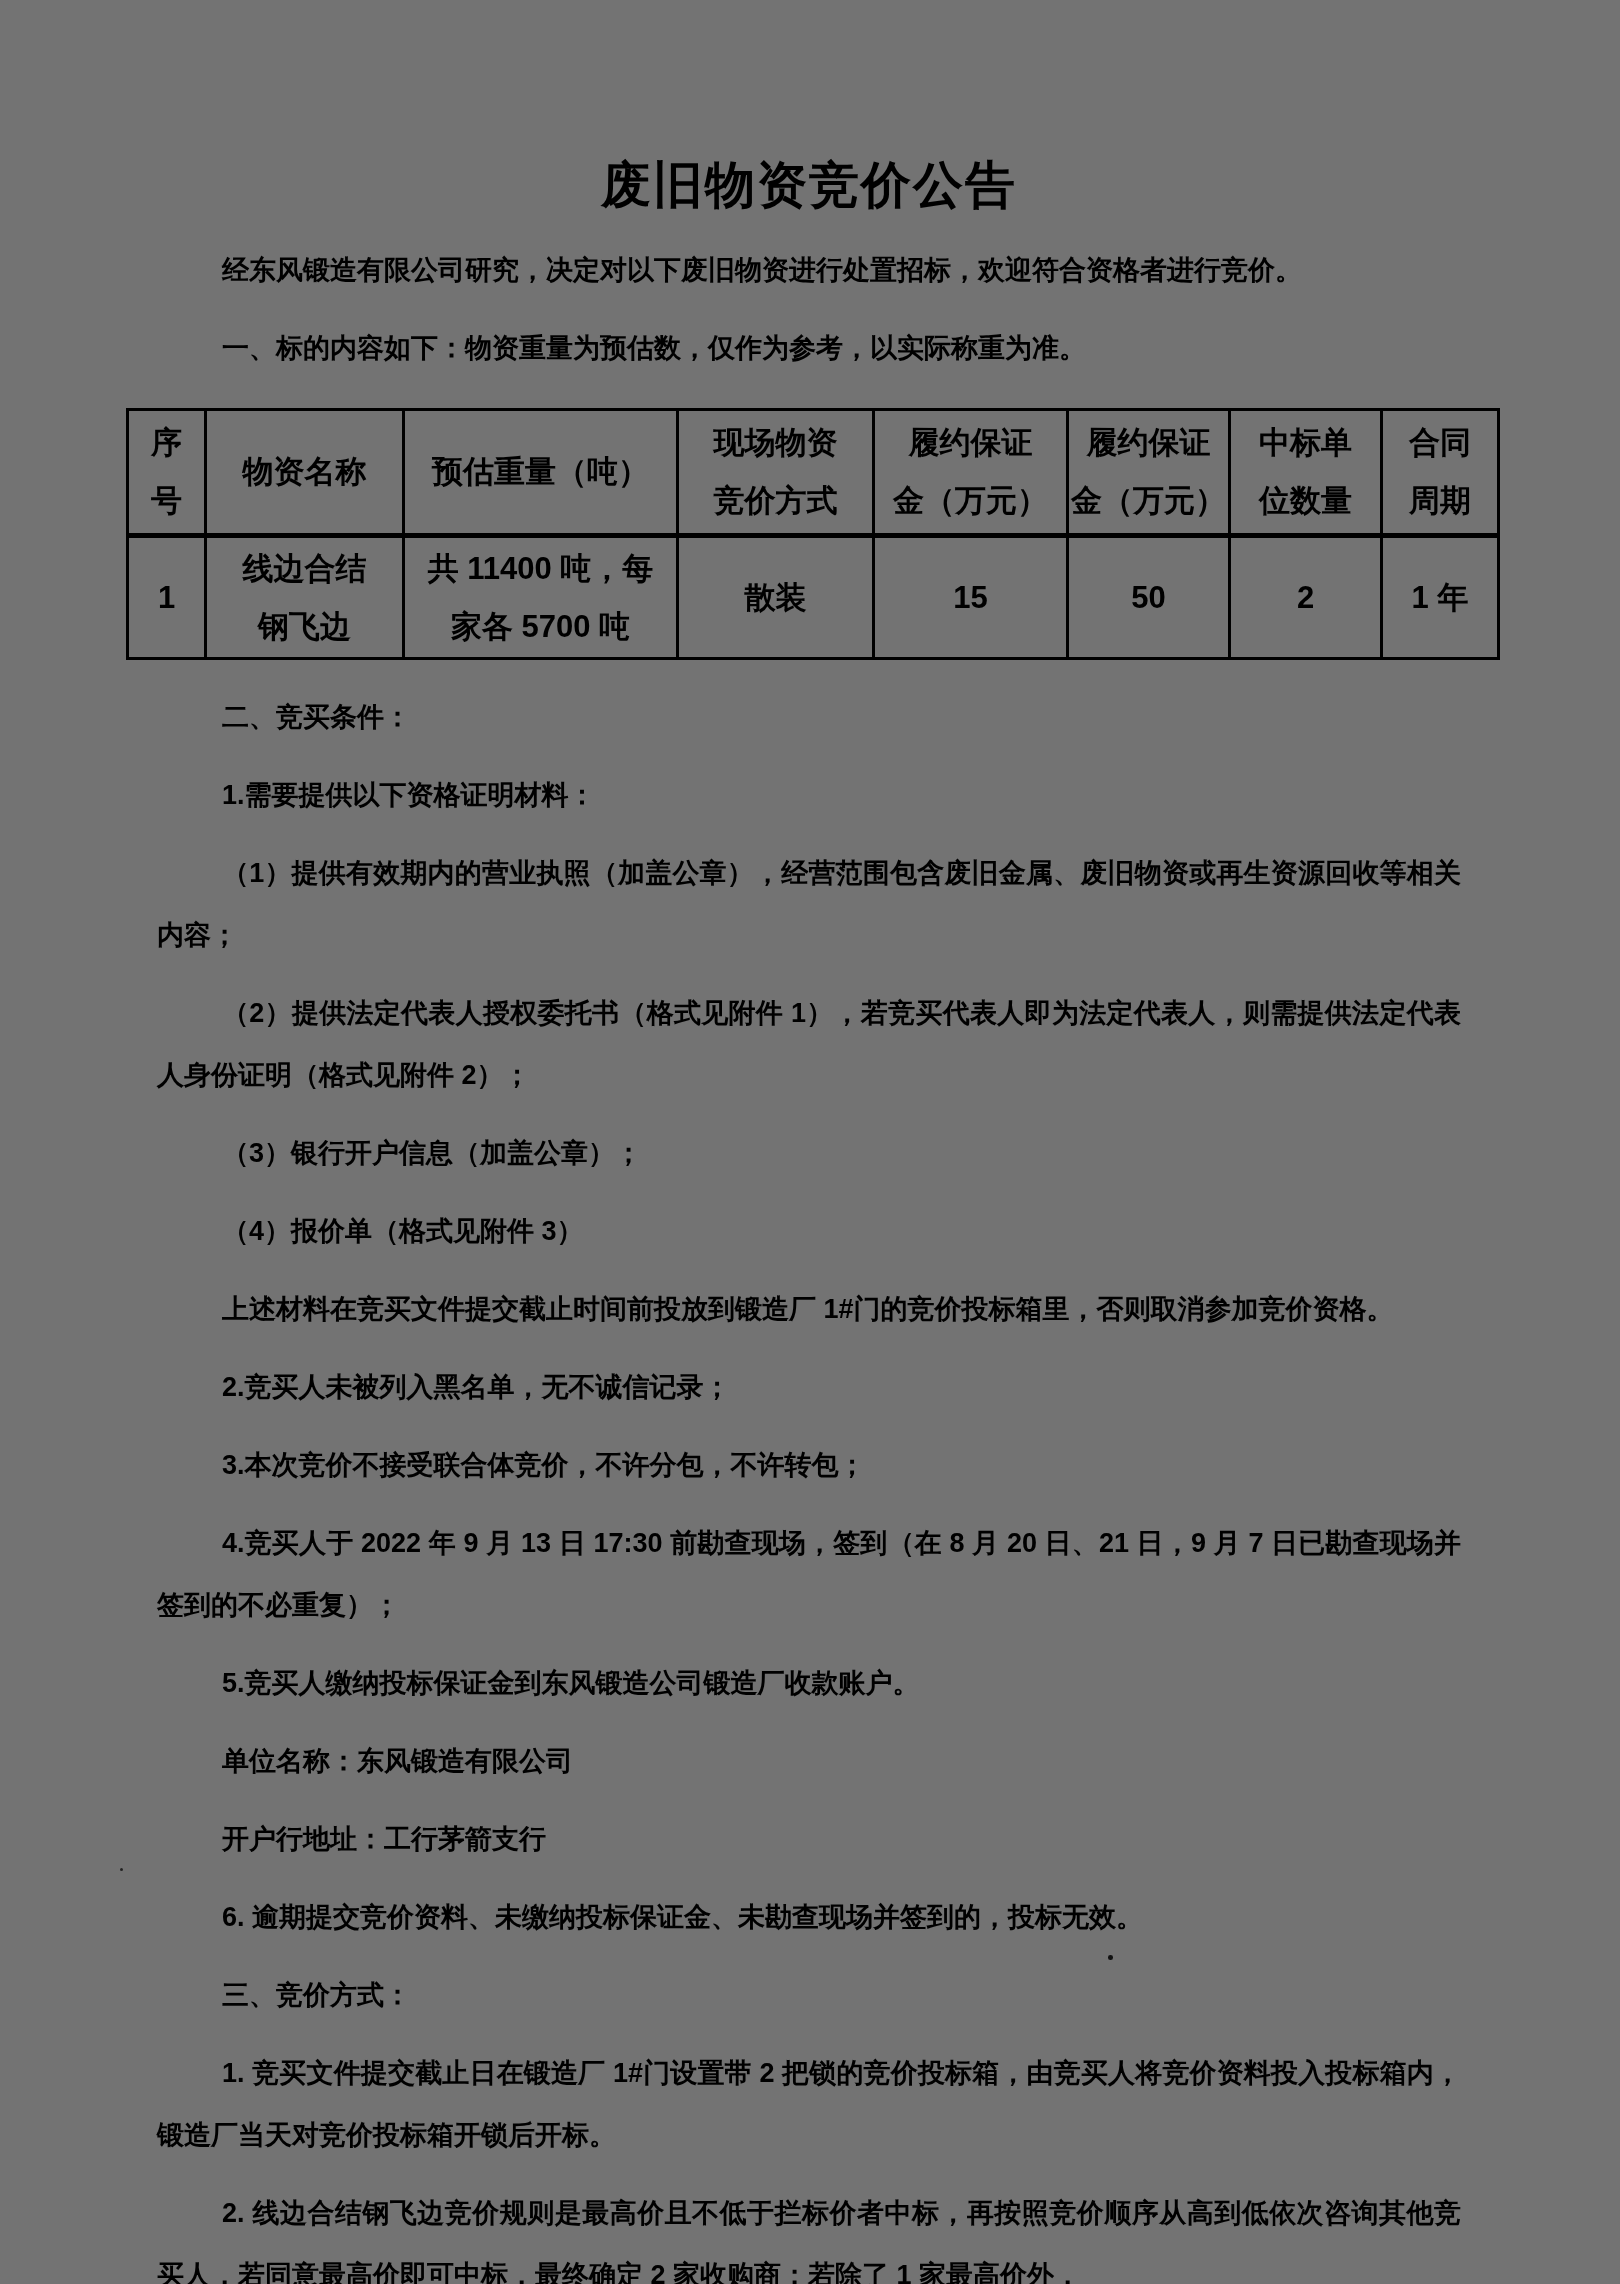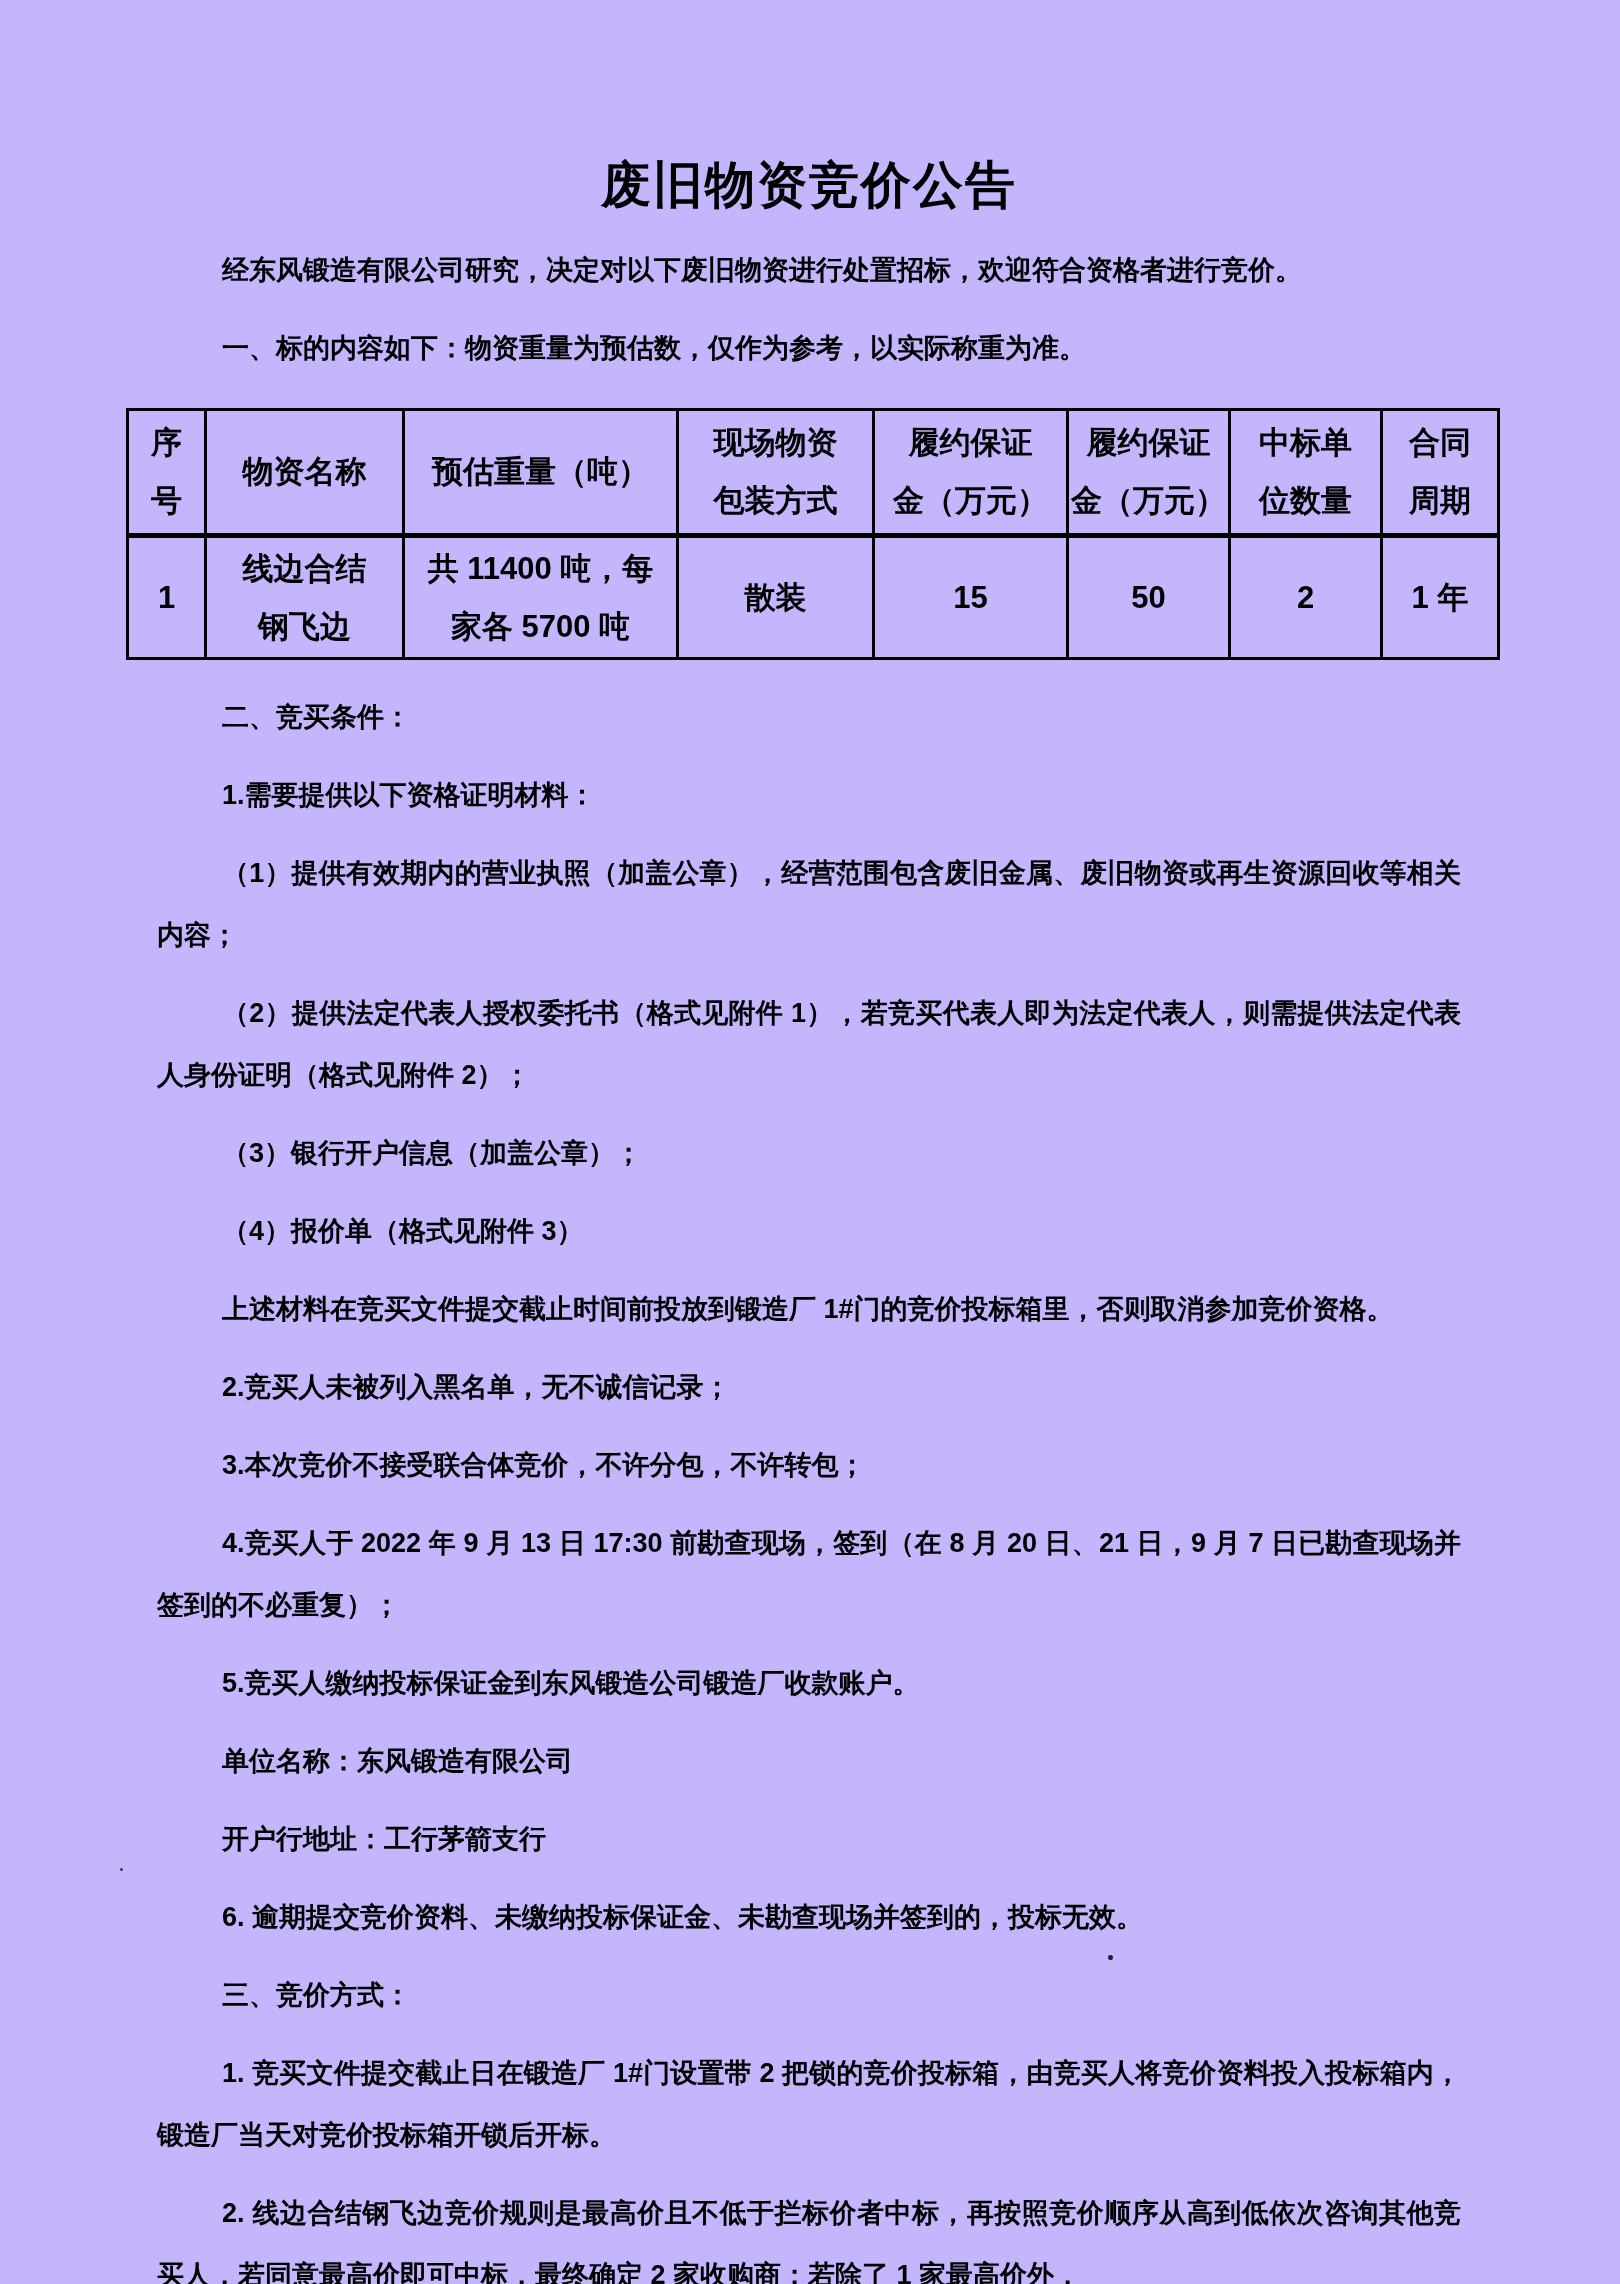--- a/index.html
+++ b/index.html
@@ -4,21 +4,21 @@
 <style>
   html, body {
     margin: 0;
     padding: 0;
     background: #ffffff;
   }
   .page {
     position: relative;
     width: 1620px;
     height: 2284px;
-    background: #c4b5fd;
+    background: #737373;
     color: #000000;
     font-family: "Liberation Sans", "DejaVu Sans", sans-serif;
     font-weight: 700;
     overflow: hidden;
   }
   .content {
     padding: 0 143px 0 141px;
   }
   .doc-title {
     margin: 149px 0 0 0;
@@ -94,21 +94,21 @@
         <col style="width:152px">
         <col style="width:117px">
       </colgroup>
       <thead>
         <tr>
           <th>序
 号</th>
           <th>物资名称</th>
           <th>预估重量（吨）</th>
           <th>现场物资
-包装方式</th>
+竞价方式</th>
           <th>履约保证
 金（万元）</th>
           <th>履约保证
 金（万元）</th>
           <th>中标单
 位数量</th>
           <th>合同
 周期</th>
         </tr>
       </thead>

